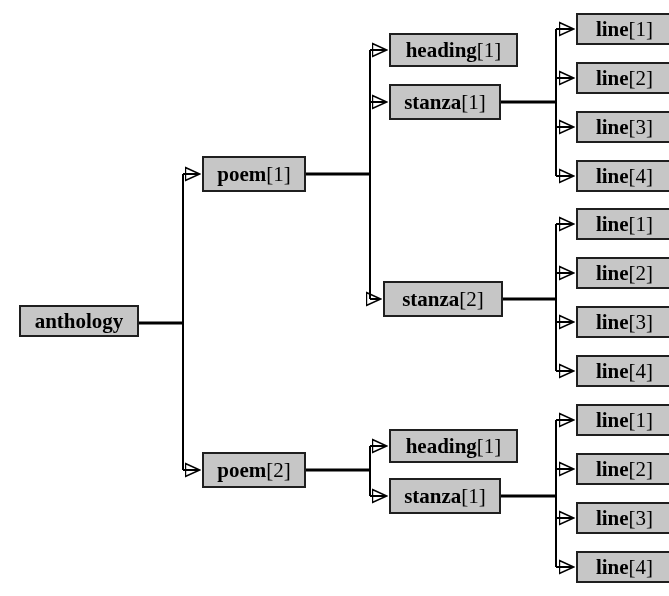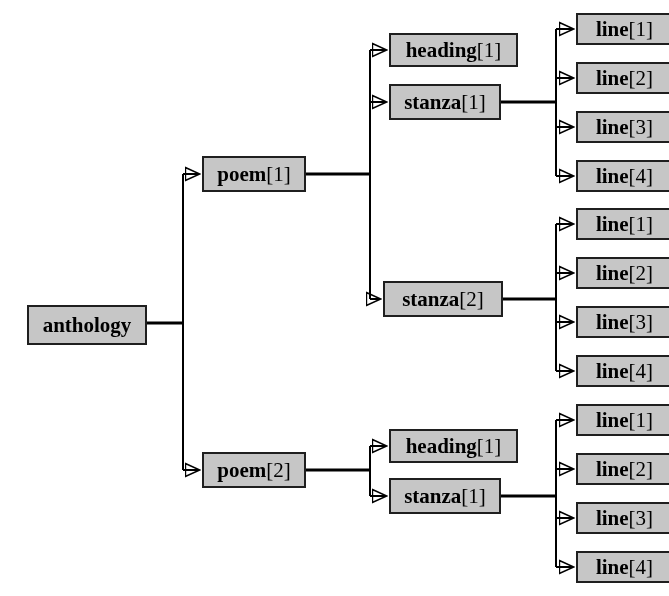--- a/index.html
+++ b/index.html
@@ -39,21 +39,21 @@
     justify-content: center;
     font-size: 21px;
     color: #000000;
     white-space: nowrap;
     line-height: 1;
   }
   .node .nm { font-weight: bold; }
   .node .ix { font-weight: normal; }
 
   
-  .n-anthology       { left: 27px;  top: 305px; width: 120px; height: 40px; text-align: center; }
+  .n-anthology       { left: 19px;  top: 305px; width: 120px; height: 32px; text-align: center; }
   .n-poem1           { left: 202px; top: 156px; width: 104px; height: 36px; }
   .n-poem2           { left: 202px; top: 452px; width: 104px; height: 36px; }
   .n-p1-heading      { left: 389px; top: 33px;  width: 129px; height: 34px; }
   .n-p1-stanza1      { left: 389px; top: 84px;  width: 112px; height: 36px; }
   .n-p1-stanza2      { left: 383px; top: 281px; width: 120px; height: 36px; }
   .n-p2-heading      { left: 389px; top: 429px; width: 129px; height: 34px; }
   .n-p2-stanza1      { left: 389px; top: 478px; width: 112px; height: 36px; }
   .n-line            { left: 576px; width: 97px; height: 32px; }
   .n-a1 { top: 13px; }  .n-a2 { top: 62px; }  .n-a3 { top: 111px; } .n-a4 { top: 160px; }
   .n-b1 { top: 208px; } .n-b2 { top: 257px; } .n-b3 { top: 306px; } .n-b4 { top: 355px; }

